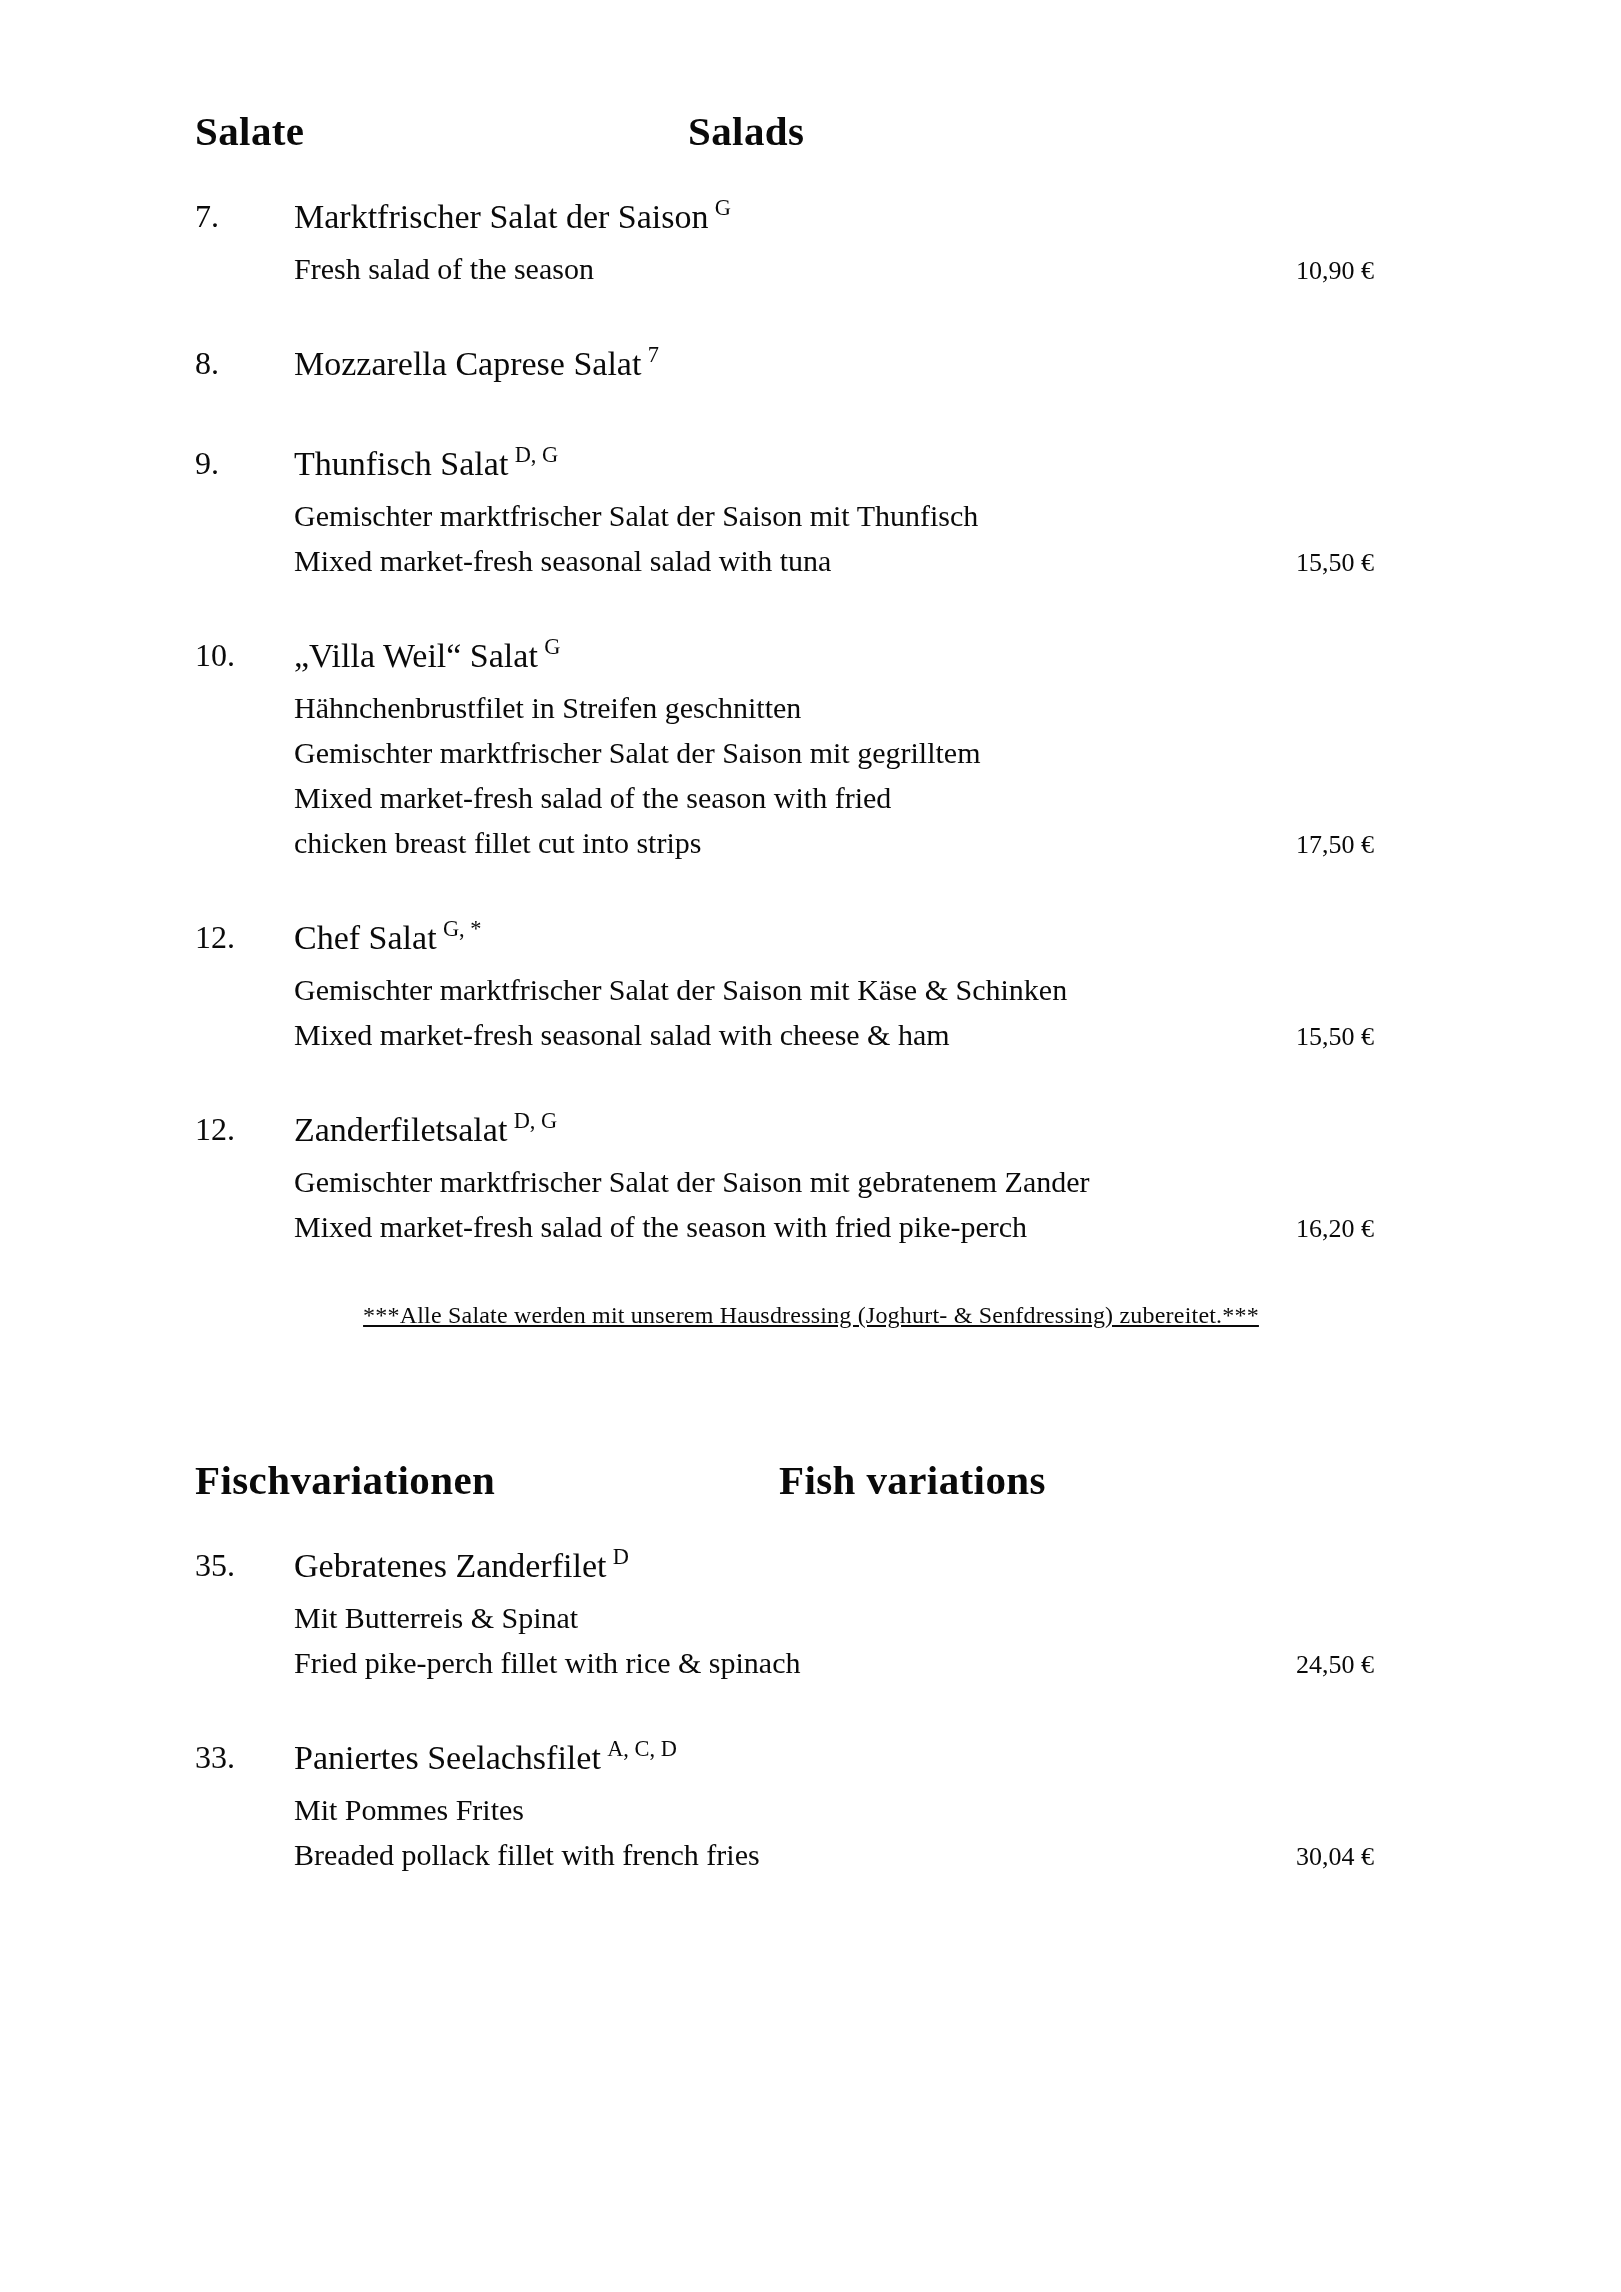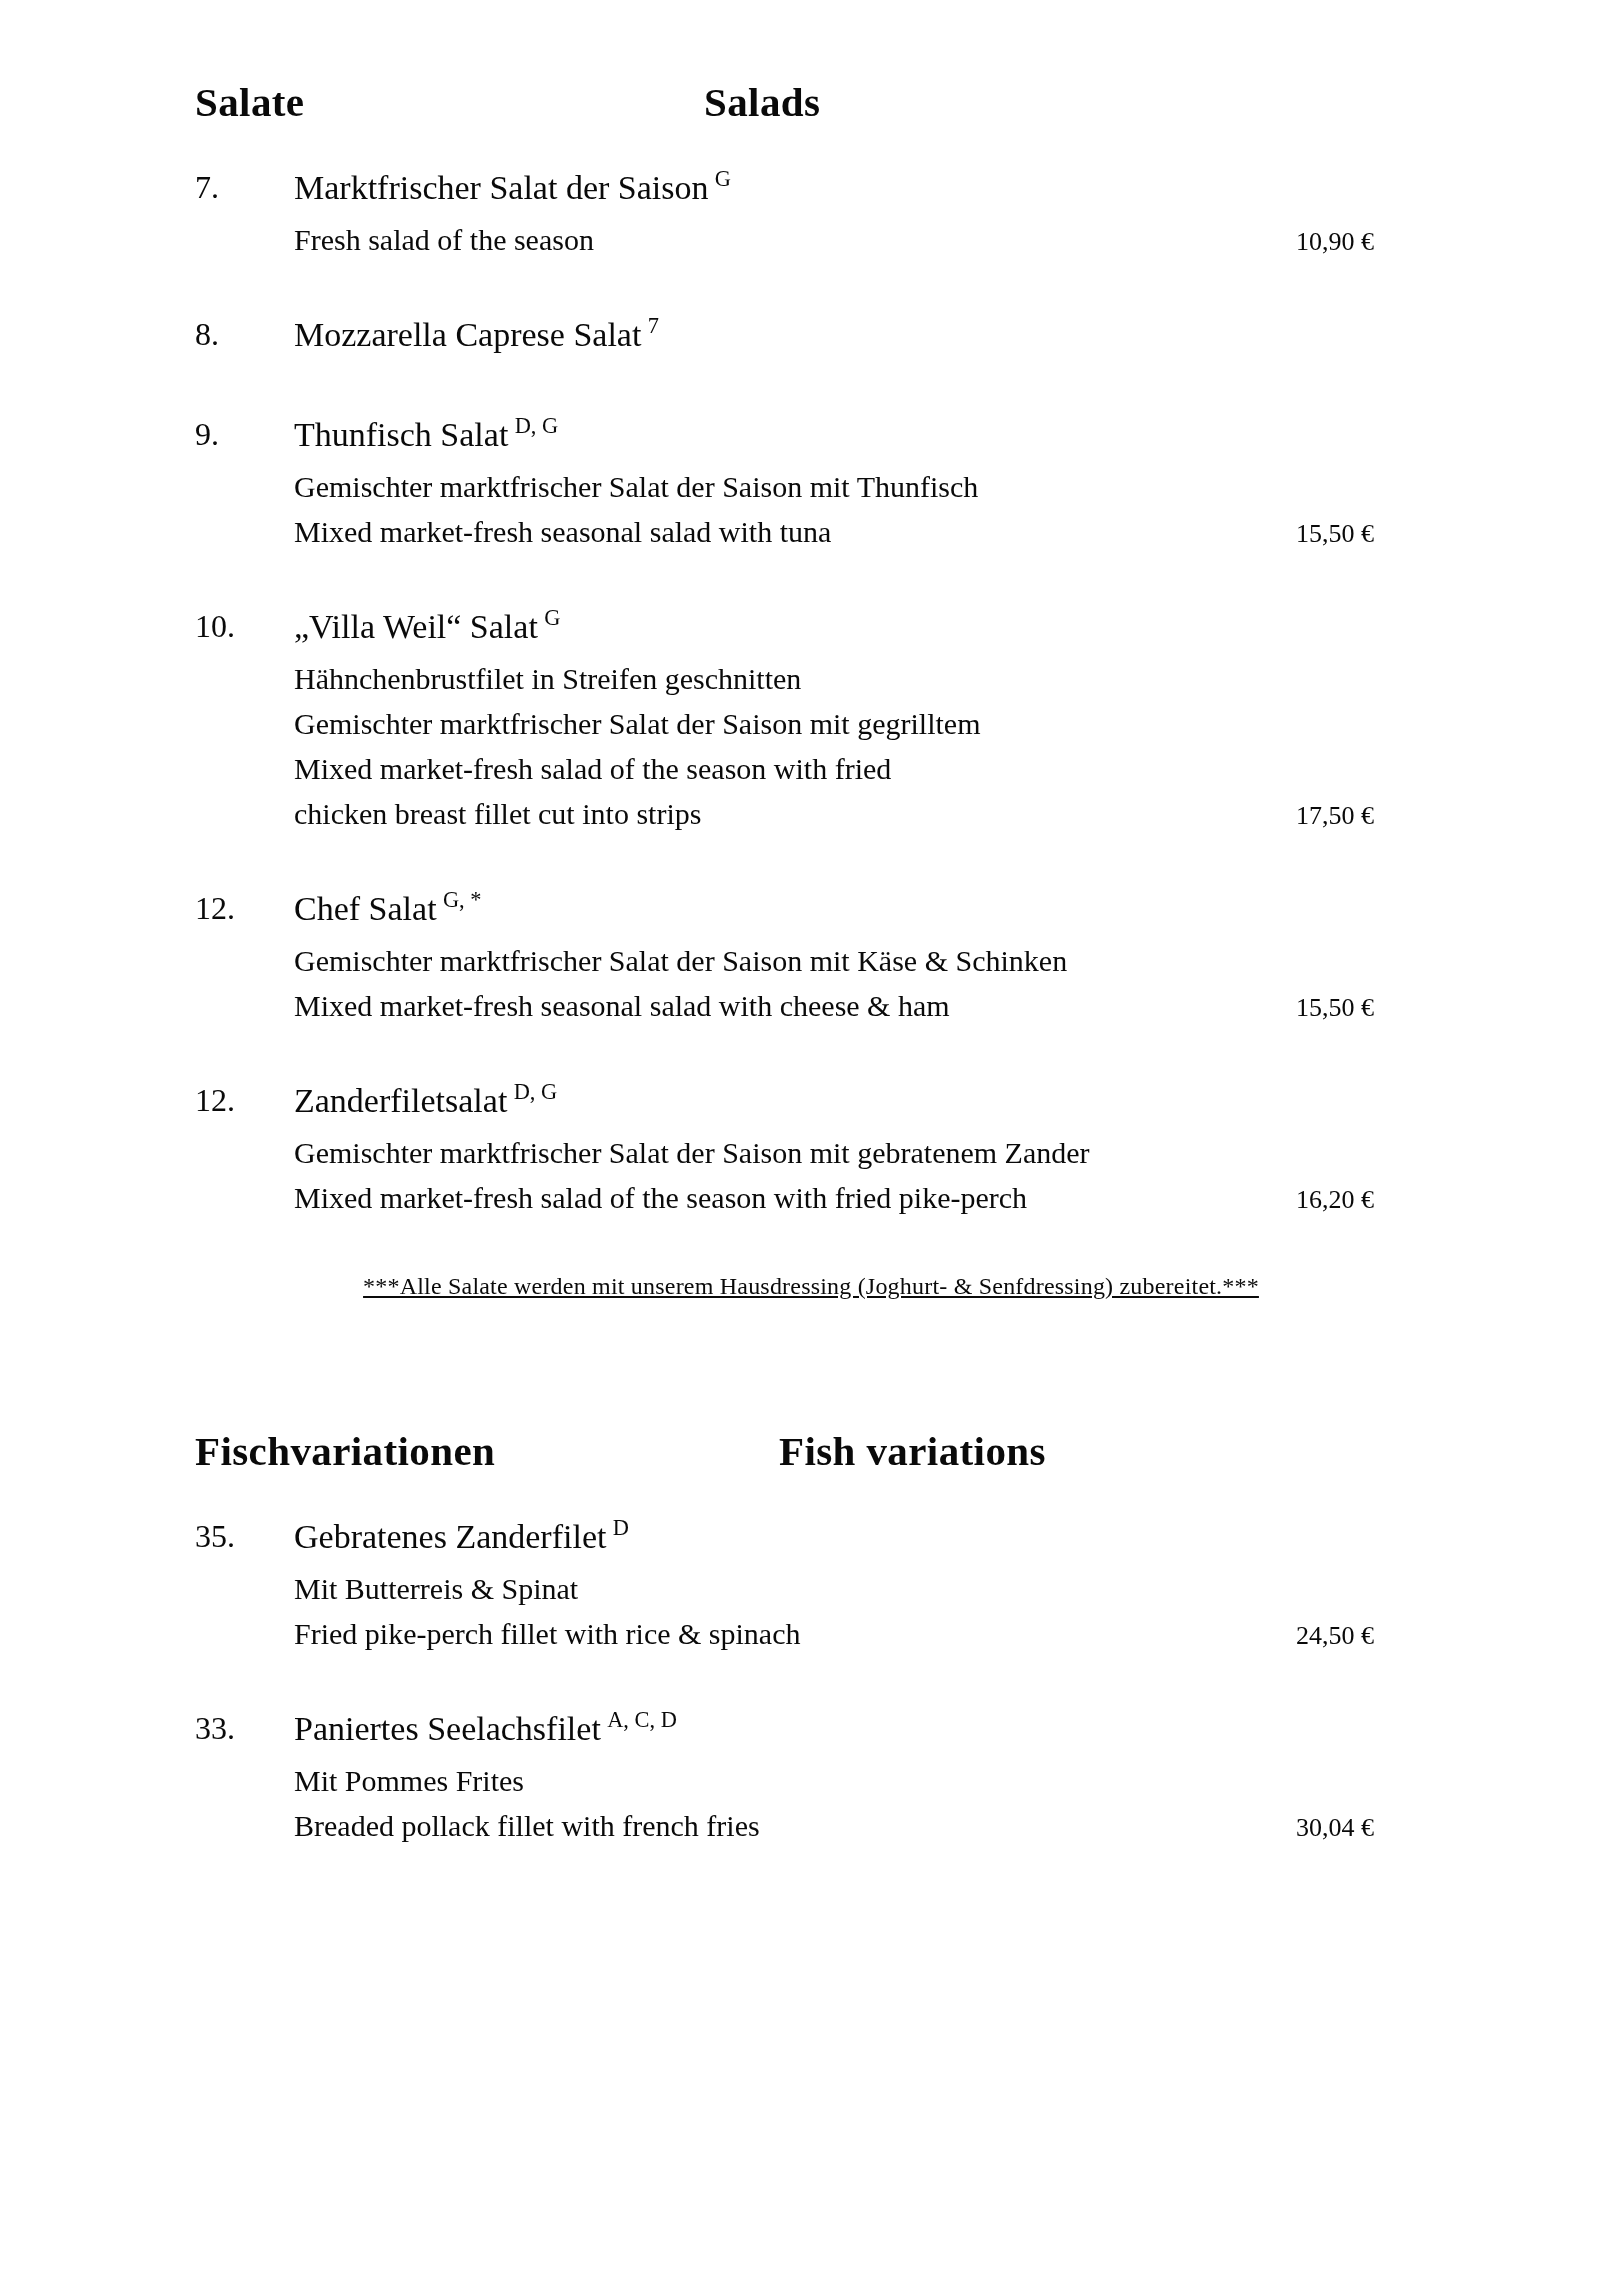--- a/index.html
+++ b/index.html
@@ -4,30 +4,30 @@
 <style>
   * { margin: 0; padding: 0; box-sizing: border-box; }
   html, body { background: #ffffff; }
   .page {
     position: relative;
     width: 1622px;
     height: 2131px;
     background: #ffffff;
     color: #0a0a0a;
     font-family: "Liberation Serif", "DejaVu Serif", serif;
-    padding: 78px 0 0 195px;
+    padding: 107px 0 0 195px;
     overflow: hidden;
   }
   .section-header { position: relative; height: 52px; margin-bottom: 32px; }
   .title-de { font-size: 41px; font-weight: bold; letter-spacing: 0.4px; }
   .title-en {
     position: absolute; top: 0;
     font-size: 41px; font-weight: bold; letter-spacing: 0.4px;
   }
-  .sec-salads .title-en { left: 493px; margin-left: 16px; }
+  .sec-salads .title-en { left: 493px; }
   .sec-fish  .title-en { left: 584px; }
 
   .item { display: flex; width: 1179px; margin-bottom: 45px; }
   .num { width: 99px; font-size: 32px; line-height: 51px; }
   .item-body { flex: 1; min-width: 0; }
   .name-line { font-size: 34px; line-height: 51px; white-space: nowrap; }
   .sup {
     display: inline-block;
     font-size: 22.4px;
     position: relative;

